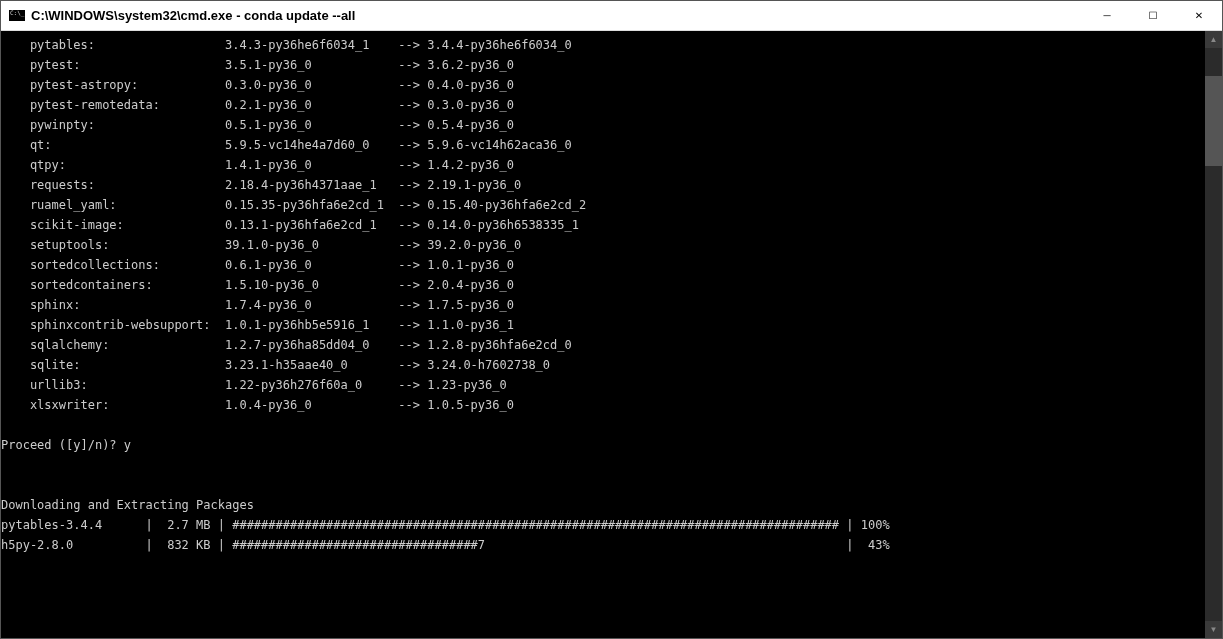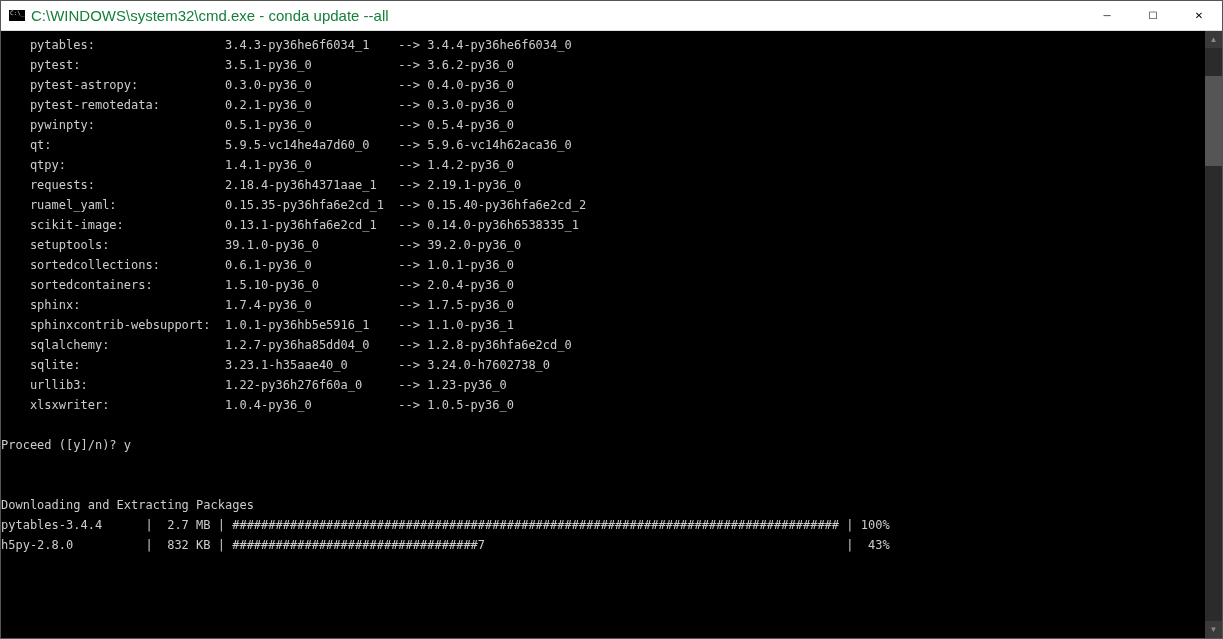--- a/index.html
+++ b/index.html
@@ -36,24 +36,25 @@
   }
   .titlebar .app-icon::after {
     content: "C:\\_";
     color: #ccc;
     font-family: Consolas, monospace;
     font-size: 6px;
     position: absolute;
     top: -1px; left: 1px;
   }
   .titlebar .title {
-    font-size: 15px;
-    color: #15803d;
+    font-size: 13px;
+    color: #000000;
     flex: 1;
     white-space: nowrap;
+    font-weight: bold;
   }
   .win-btn {
     width: 46px; height: 30px;
     display: flex; align-items: center; justify-content: center;
     font-family: "Segoe UI Symbol", sans-serif;
     font-size: 10px;
     color: #000;
     cursor: pointer;
   }
   .terminal-wrap {

